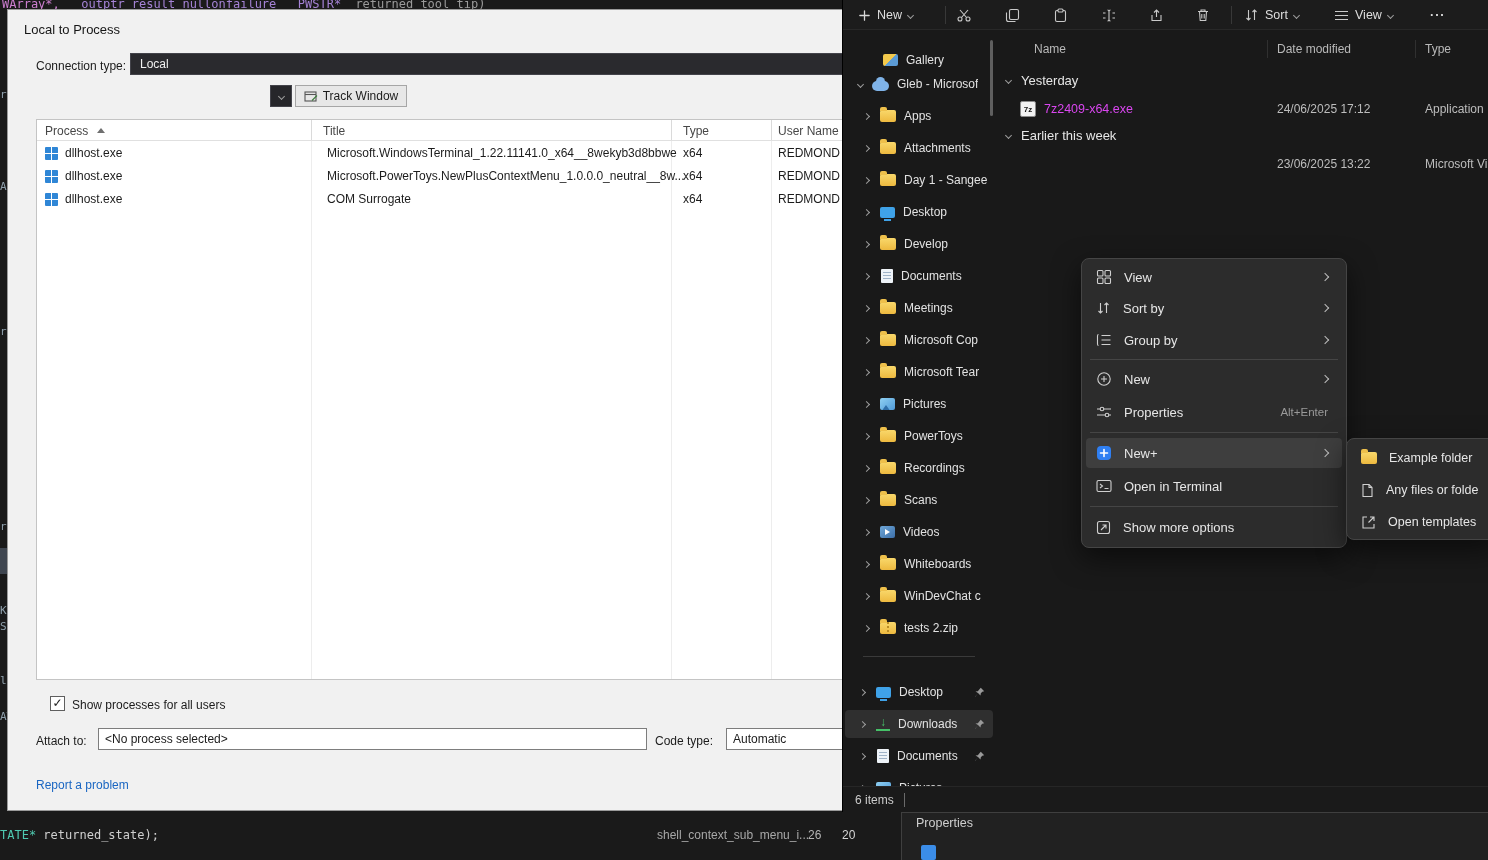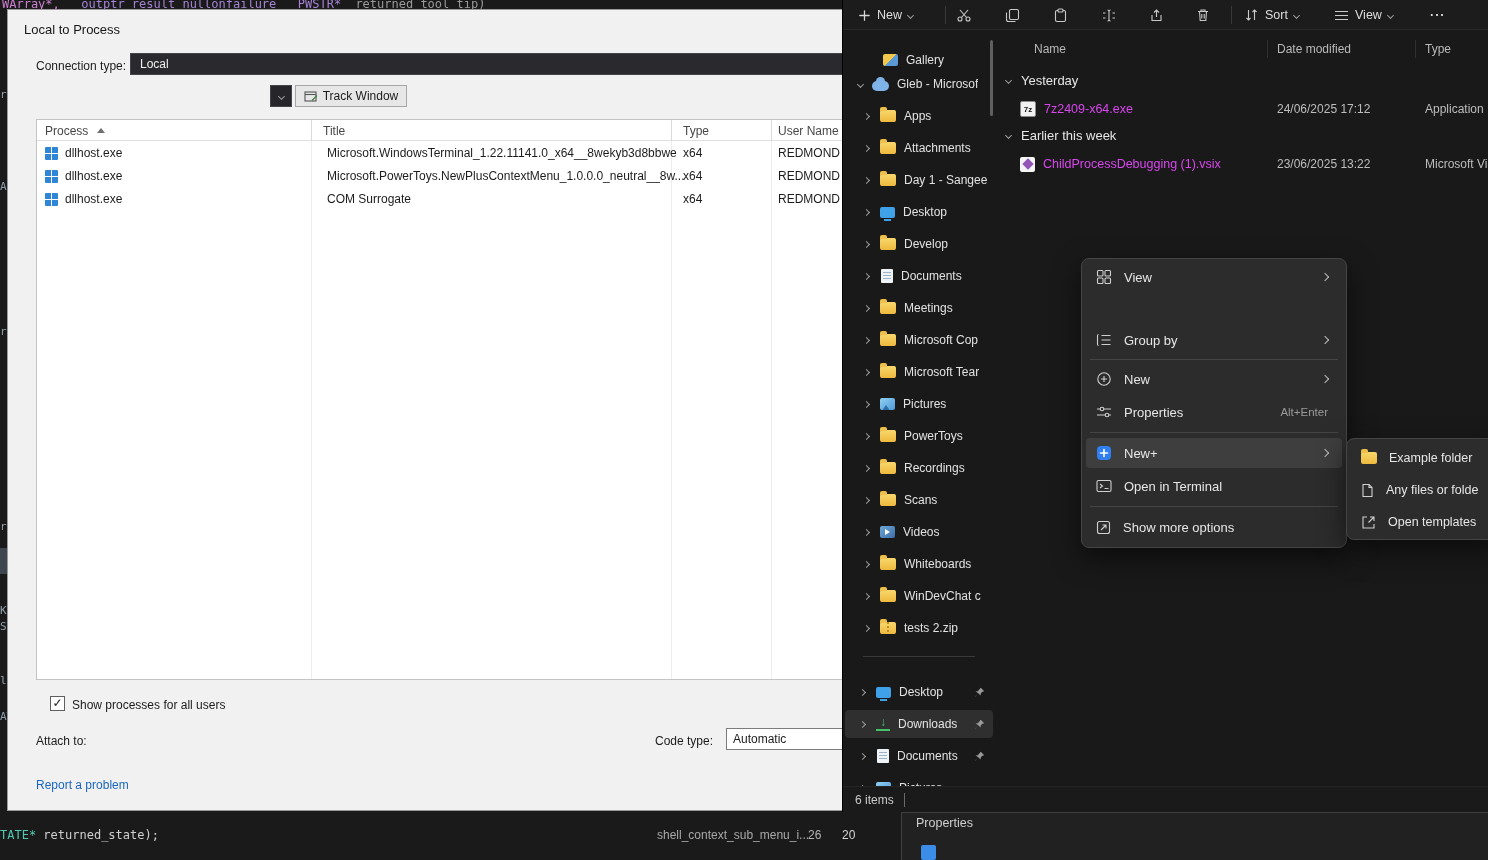--- a/index.html
+++ b/index.html
@@ -174,20 +174,23 @@
         <span class="abs" style="left:290px">COM Surrogate</span>
         <span class="abs" style="left:646px">x64</span>
         <span class="abs" style="left:741px">REDMOND</span>
       </div>
     </div>
 
     <span class="cb abs" style="left:42px;top:686px"></span>
     <span class="abs" style="left:64px;top:688px">Show processes for all users</span>
 
     <span class="abs" style="left:28px;top:724px">Attach to:</span>
+    <div class="abs fld-white" style="left:90px;top:718px;width:549px;height:22px">
+      <input class="bare" value="&lt;No process selected&gt;" style="">
+    </div>
     <span class="abs" style="left:647px;top:724px">Code type:</span>
     <div class="abs fld-white" style="left:718px;top:718px;width:160px;height:22px">
       <span>Automatic</span>
     </div>
 
     <a class="abs link" style="left:28px;top:768px">Report a problem</a>
   </div>
 
   <div class="explorer abs">
     <div class="toolbar">
@@ -404,44 +407,48 @@
       <span class="ic ic-7z">7z</span>
       <span class="fname">7z2409-x64.exe</span>
     </div>
     <span class="fmeta" style="left:434px;top:102px">24/06/2025 17:12</span>
     <span class="fmeta" style="left:582px;top:102px">Application</span>
 
     <div class="grp" style="left:163px;top:125px">
       <span class="chev-d"></span>
       <span style="margin-left:10px">Earlier this week</span>
     </div>
-    <div class="file-row" style="left:177px;top:151px">
-      <span class="ic ic-vsix"></span>
-      <span class="fname">ChildProcessDebugging (1).vsix</span>
-    </div>
     <span class="fmeta" style="left:434px;top:157px">23/06/2025 13:22</span>
     <span class="fmeta" style="left:582px;top:157px">Microsoft Vi</span>
 
     <div class="statusbar">
       <span style="margin-left:12px">6 items</span>
       <span style="margin-left:10px;width:1px;height:14px;background:#6a6a6a;display:inline-block"></span>
     </div>
   </div>
 
   <div class="ctx abs">
     <div class="ctx-item" style="top:3px">
       <svg width="16" height="16" viewBox="0 0 16 16" fill="none" stroke="#d0d0d0" stroke-width="1.1">
           <rect x="1.5" y="1.5" width="5.5" height="5.5" rx="1"></rect>
           <rect x="9" y="1.5" width="5.5" height="5.5" rx="1"></rect>
           <rect x="1.5" y="9" width="5.5" height="5.5" rx="1"></rect>
           <rect x="9" y="9" width="5.5" height="5.5" rx="1"></rect>
         </svg>
       <span>View</span>
       <span class="ctx-chev"></span>
     </div>
+    <div class="ctx-item" style="top:34px">
+      <svg width="15" height="14" viewBox="0 0 15 14" fill="none" stroke="#d0d0d0" stroke-width="1.1">
+          <path d="M4.5 2v10M2.5 10l2 2 2-2"></path>
+          <path d="M10.5 12V2M8.5 4l2-2 2 2"></path>
+        </svg>
+      <span>Sort by</span>
+      <span class="ctx-chev"></span>
+    </div>
     <div class="ctx-item" style="top:66px">
       <svg width="16" height="14" viewBox="0 0 16 14" fill="none" stroke="#d0d0d0" stroke-width="1.1">
           <path d="M5.5 2.5h9M5.5 7h9M5.5 11.5h9"></path>
           <path d="M2.5 1.5c-1 0-1 1-1 1.5v8c0 .5 0 1.5 1 1.5"></path>
         </svg>
       <span>Group by</span>
       <span class="ctx-chev"></span>
     </div>
     <div class="ctx-sep" style="top:100px"></div>
     <div class="ctx-item" style="top:105px">

